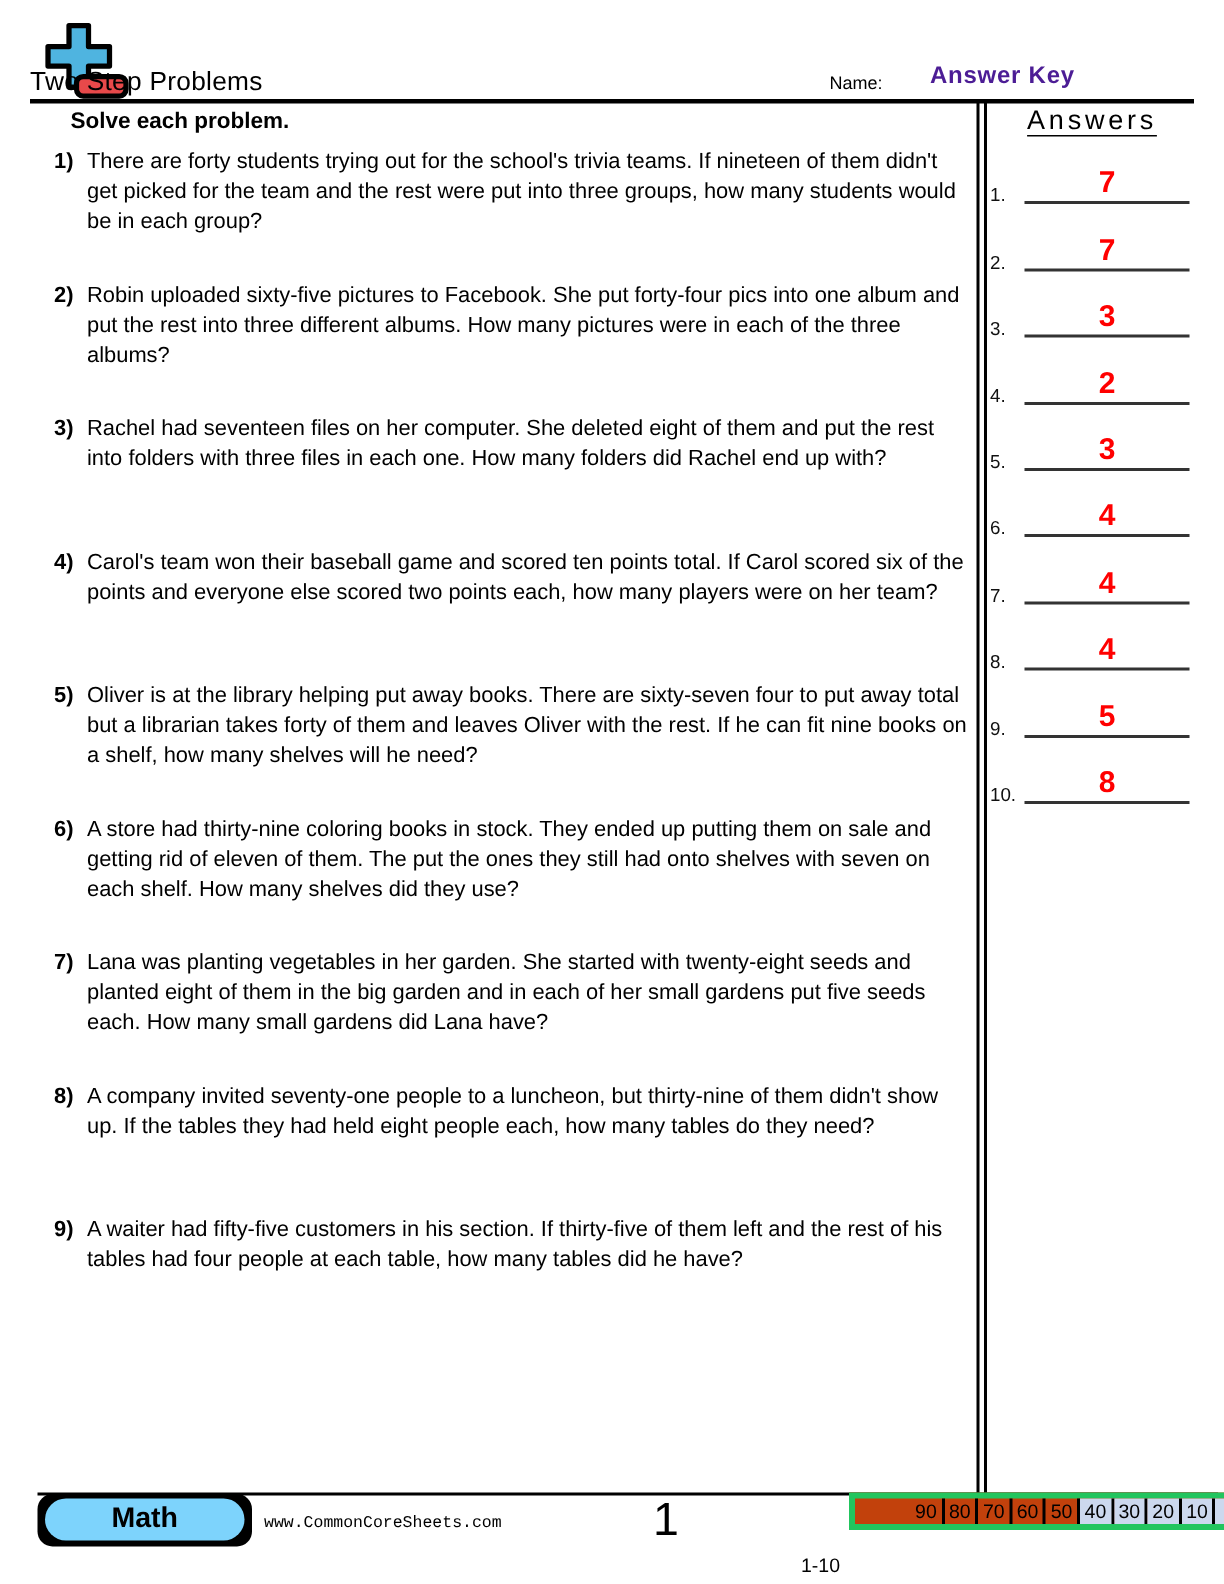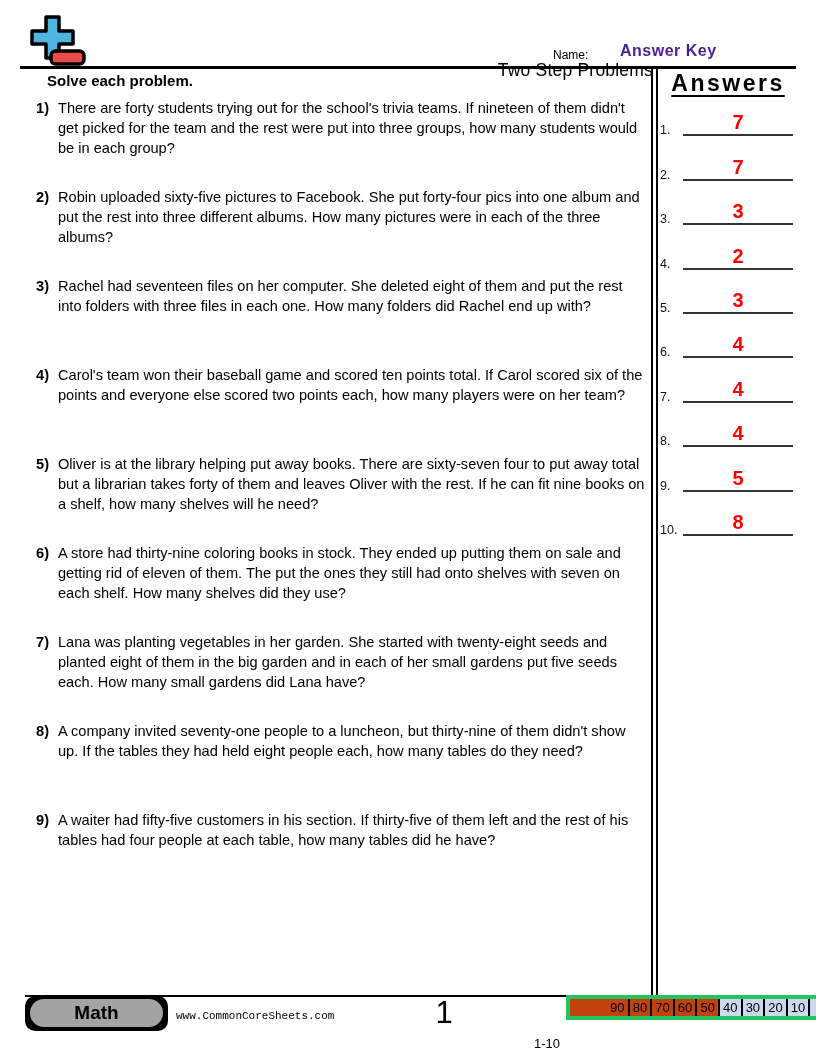--- a/index.html
+++ b/index.html
@@ -1,50 +1,50 @@
 <!DOCTYPE html>
 <html><head>
 <meta charset="utf-8">
 <style>
   * { margin:0; padding:0; box-sizing:border-box; }
   html,body { width:816px; height:1056px; background:#fff; font-family:"Liberation Sans", sans-serif; color:#000; }
   #page { position:relative; width:816px; height:1056px; background:#fff; overflow:hidden; }
 
   
   #logo { position:absolute; left:24px; top:14px; width:62px; height:52px; }
-  #worksheet-title { position:absolute; left:20px; top:44px; width:633px; text-align:right; font-size:17.5px; letter-spacing:.2px;margin-top:16px; }
+  #worksheet-title { position:absolute; left:20px; top:44px; width:633px; text-align:left; font-size:17.5px; letter-spacing:.2px; }
   #name-label { position:absolute; left:553px; top:48px; font-size:12px; }
   #answer-key { position:absolute; left:620px; top:42px; width:176px; text-align:left; font-size:16px; font-weight:bold; color:#4c1d95; letter-spacing:.5px; }
   #header-rule { position:absolute; left:20px; top:66px; width:776px; height:3px; background:#000; }
 
   
   #instructions { position:absolute; left:23px; top:72px; font-size:15px; font-weight:bold;margin-left:24px; }
   #problems { position:absolute; left:24px; top:99px; width:625px; }
   .problem { display:flex; height:89px; font-size:14.6px; line-height:19.8px; }
   .problem .pnum { width:34px; min-width:34px; text-align:right; font-weight:bold; padding-right:9px; }
   .problem .ptext { flex:1; }
 
   
   #divider { position:absolute; left:651px; top:66px; height:930px; width:7px;
              border-left:2px solid #000; border-right:2px solid #000; }
 
   
   #answers-title { position:absolute; left:660px; top:70px; width:136px; text-align:center;
-                   font-size:23px; font-weight:bold; letter-spacing:2.5px;
+                   font-size:18px; font-weight:normal; letter-spacing:2.5px;
                    text-decoration:underline; text-underline-offset:4px; }
   #answers-list { position:absolute; left:658px; top:94px; width:138px; }
   .ans-row { position:relative; height:44.4px; }
   .ans-num { position:absolute; left:2px; bottom:1px; font-size:12.5px; color:#111; }
   .ans-line { position:absolute; left:25px; bottom:2px; width:110px; border-bottom:2px solid #333; text-align:center; }
   .ans-value { display:block; color:#f00; font-weight:bold; font-size:20px; line-height:23px; }
 
   
   #footer-rule { position:absolute; left:25px; top:995px; width:787px; height:2px; background:#000; }
   #math-badge { position:absolute; left:25px; top:996px; width:143px; height:35px; background:#000; border-radius:10px; }
-  #math-badge .pill { position:absolute; left:5px; right:5px; top:3px; bottom:4px; background:#a3a3a3; border-radius:16px;
+  #math-badge .pill { position:absolute; left:5px; right:5px; top:3px; bottom:4px; background:#7dd3fc; border-radius:16px;
                       display:flex; align-items:center; justify-content:center; font-size:19px; font-weight:bold; }
   #website { position:absolute; left:176px; top:1010px; font-size:11px;font-family:Liberation Mono, monospace; }
   #page-number { position:absolute; left:418px; top:995px; width:52px; text-align:center; font-size:31px; }
   #score-label { position:absolute; left:516px; top:998px; width:44px; text-align:right; font-size:13px;margin-top:38px; }
   #score-table { position:absolute; left:566px; top:995px; display:flex; border:4px solid #22c55e; background:#c2410c;padding-left:37px; }
   .score-cell { width:22.6px; height:17px; display:flex; align-items:center; justify-content:center;
                 font-size:13px; border-right:2px solid #000; }
   .score-cell:last-child { border-right:none; }
   .score-cell.shaded { background:#ccd8ee; }
 </style>

